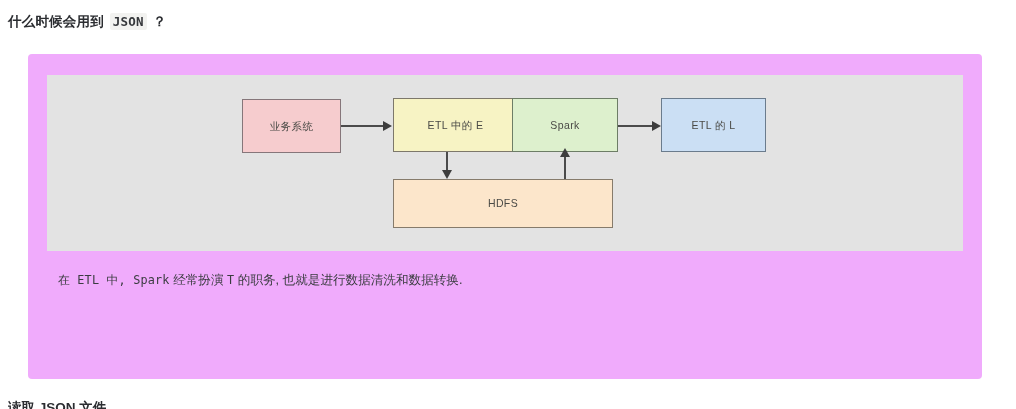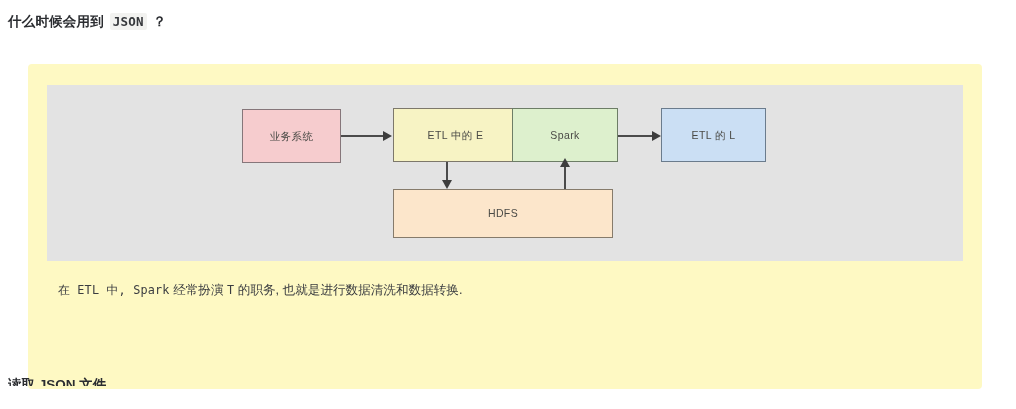--- a/index.html
+++ b/index.html
@@ -36,24 +36,24 @@
     color: #36383c;
     padding: 1px 3px;
     border-radius: 2px;
     margin: 0 2px;
   }
 
   
   .card {
     position: absolute;
     left: 28px;
-    top: 64px;
+    top: 54px;
     width: 954px;
     height: 325px;
-    background: #fef9c3;
+    background: #f0abfc;
     border-radius: 4px;
     box-sizing: border-box;
   }
 
   
   .diagram {
     position: absolute;
     left: 19px;
     top: 21px;
     width: 916px;
@@ -135,21 +135,21 @@
   .mono {
     font-family: "DejaVu Sans Mono", "Liberation Mono", monospace;
     font-size: 11.8px;
     letter-spacing: .2px;
   }
 
   
   .next-heading {
     position: absolute;
     left: 8px;
-    top: 376px;
+    top: 399px;
     font-size: 13.5px;
     font-weight: bold;
     color: #2b2d31;
     white-space: nowrap;
     overflow: hidden;
     height: 10px;
   }
 </style>
 </head>
 <body>

